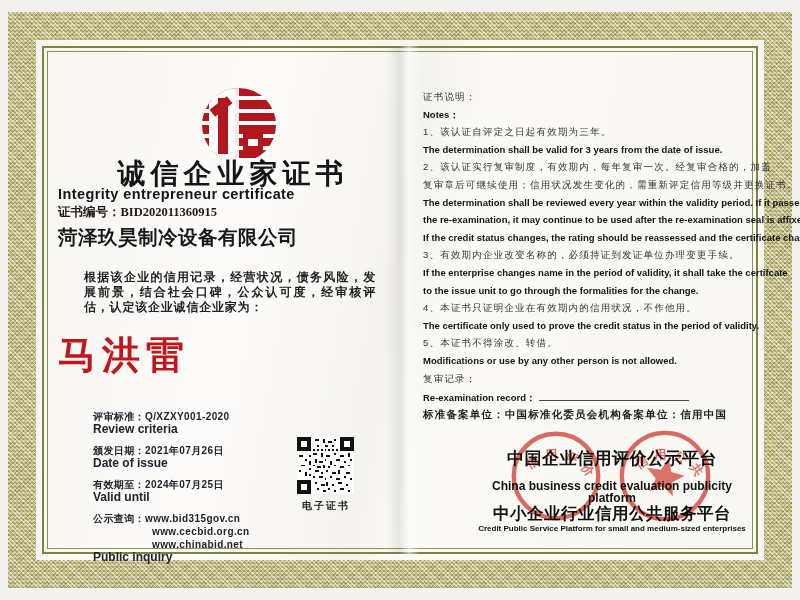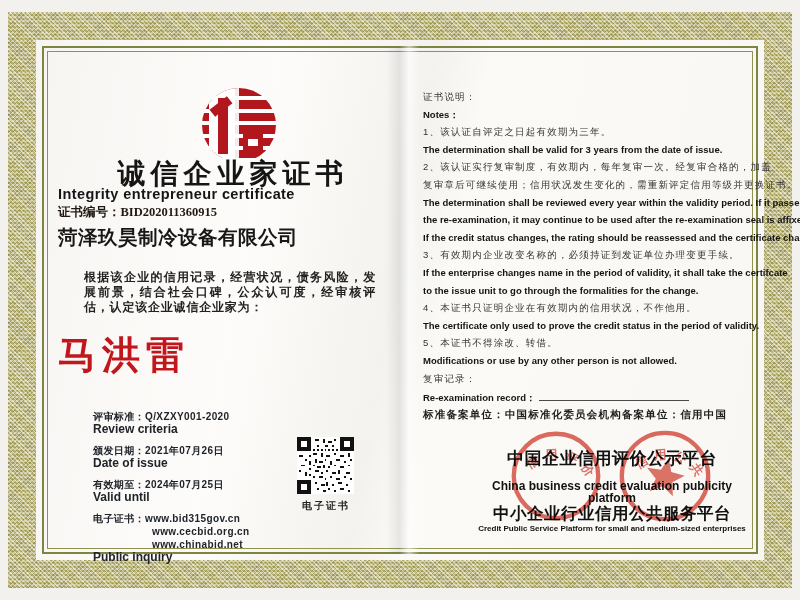--- a/index.html
+++ b/index.html
@@ -80,21 +80,21 @@
   <div class="abs statement">根据该企业的信用记录，经营状况，债务风险，发展前景，结合社会口碑，公众认可度，经审核评估，认定该企业诚信企业家为：</div>
   <div class="abs honoree">马洪雷</div>
 
   <div class="abs fields">
     <div class="f-cn">评审标准：Q/XZXY001-2020</div>
     <div class="f-en">Review criteria</div>
     <div class="f-cn">颁发日期：2021年07月26日</div>
     <div class="f-en">Date of issue</div>
     <div class="f-cn">有效期至：2024年07月25日</div>
     <div class="f-en">Valid until</div>
-    <div class="f-cn">电子证书：www.bid315gov.cn</div>
+    <div class="f-cn">公示查询：www.bid315gov.cn</div>
     <div class="f-cn url-more">www.cecbid.org.cn</div>
     <div class="f-cn url-more">www.chinabid.net</div>
     <div class="f-en">Public inquiry</div>
   </div>
 
   <div class="abs qr">
     <svg viewBox="0 0 29 29" shape-rendering="crispEdges">
       <rect x="0" y="0" width="29" height="29" fill="#ffffff"></rect>
       <g fill="#111111">
         <path d="M0 0h7v7h-7z M2 2h3v3h-3z M22 0h7v7h-7z M24 2h3v3h-3z M0 22h7v7h-7z M2 24h3v3h-3z" fill-rule="evenodd"></path>

